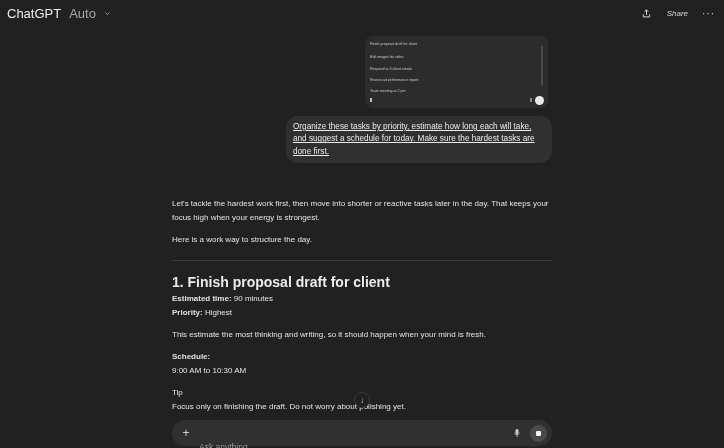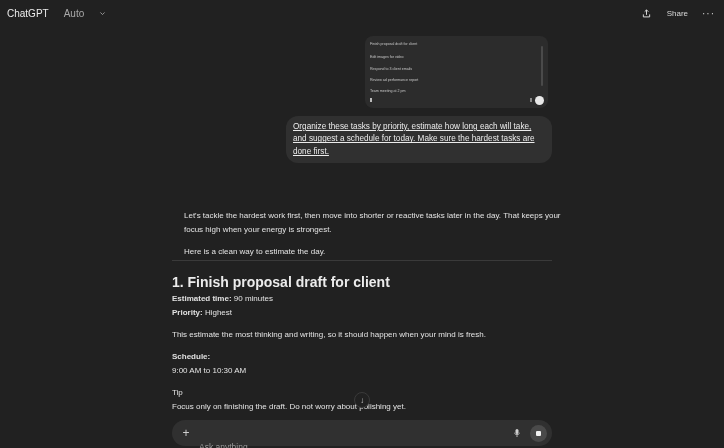--- a/index.html
+++ b/index.html
@@ -7,26 +7,26 @@
     width:724px; height:448px; overflow:hidden;
     background:#212121; color:#ececec;
     font-family:"Liberation Sans", sans-serif;
     position:relative;
   }
   .header {
     position:absolute; top:0; left:0; right:0; height:27px;
     display:flex; align-items:center; justify-content:space-between;
     padding:0 7px;
   }
-  .model-switch { display:flex; align-items:center; gap:15px; font-size:10px; cursor:pointer; }
+  .model-switch { display:flex; align-items:center; gap:8px; font-size:13px; cursor:pointer; }
   .model-name { color:#ececec; }
   .model-mode { color:#a8a8a8; }
   .chev { width:7px; height:7px; }
   .header-right { display:flex; align-items:center; gap:14px; }
-  .share-btn { display:flex; align-items:center; gap:16px; font-size:8px; color:#d8d8d8; cursor:pointer; }
+  .share-btn { display:flex; align-items:center; gap:16px; font-size:8px; color:#d8d8d8; cursor:pointer;font-style:italic; }
   .more-btn { font-size:10px; color:#cfcfcf; letter-spacing:1px; cursor:pointer; margin-right:2px; }
 
   .attach-card {
     position:absolute; left:365px; top:36px; width:183px; height:72px;
     background:#2c2c2c; border-radius:8px; overflow:hidden;
   }
   .attach-line {
     position:absolute; left:5px; font-size:3.6px; color:#c8c8c8; white-space:nowrap;
   }
   .attach-scroll { position:absolute; right:5px; top:10px; width:2px; height:40px; background:#4a4a4a; border-radius:1px; }
@@ -37,21 +37,21 @@
   .user-bubble {
     position:absolute; left:286px; top:116px; width:252px;
     background:#303030; border-radius:12px; padding:5px 7px 5px 7px;
     font-size:8.2px; line-height:12.4px; color:#ececec;text-decoration:underline;
   }
 
   .assistant {
     position:absolute; left:172px; top:197px; width:380px;
     font-size:8px; color:#e3e3e3;
   }
-  .assistant p { margin:12px; line-height:14px; }
+  .assistant p { margin:0; line-height:14px; }
   .p-intro { position:absolute; top:0; width:380px; }
   .p-here { position:absolute; top:36px; }
   .divider { position:absolute; top:63px; left:0; width:380px; height:1px; background:#3a3a3a; }
   .h3 { position:absolute; top:77px; font-size:14px; font-weight:bold; color:#ececec; }
   .row { position:absolute; white-space:nowrap; }
   .row b { font-weight:bold; color:#e0e0e0; }
 
   .scroll-down {
     position:absolute; left:354px; top:392px; width:14px; height:14px; border-radius:50%;
     border:1px solid #3a3a3a; background:#212121; display:flex; align-items:center; justify-content:center;
@@ -106,21 +106,21 @@
   <div class="attach-scroll"></div>
   <div class="attach-left-icon"></div>
   <div class="attach-mid-icon"></div>
   <div class="attach-send"></div>
 </div>
 
 <div class="user-bubble">Organize these tasks by priority, estimate how long each will take, and suggest a schedule for today. Make sure the hardest tasks are done first.</div>
 
 <div class="assistant">
   <p class="p-intro">Let's tackle the hardest work first, then move into shorter or reactive tasks later in the day. That keeps your focus high when your energy is strongest.</p>
-  <p class="p-here">Here is a clean way to estimate the day.</p>
+  <p class="p-here">Here is a work way to structure the day.</p>
   <div class="divider"></div>
   <div class="h3">1. Finish proposal draft for client</div>
   <div class="row" style="top:97px">
     <b>Estimated time:</b><span> 90 minutes</span>
   </div>
   <div class="row" style="top:111px">
     <b>Priority:</b><span> Highest</span>
   </div>
   <div class="row" style="top:133px">This estimate the most thinking and writing, so it should happen when your mind is fresh.</div>
   <div class="row" style="top:155px"><b>Schedule:</b></div>

